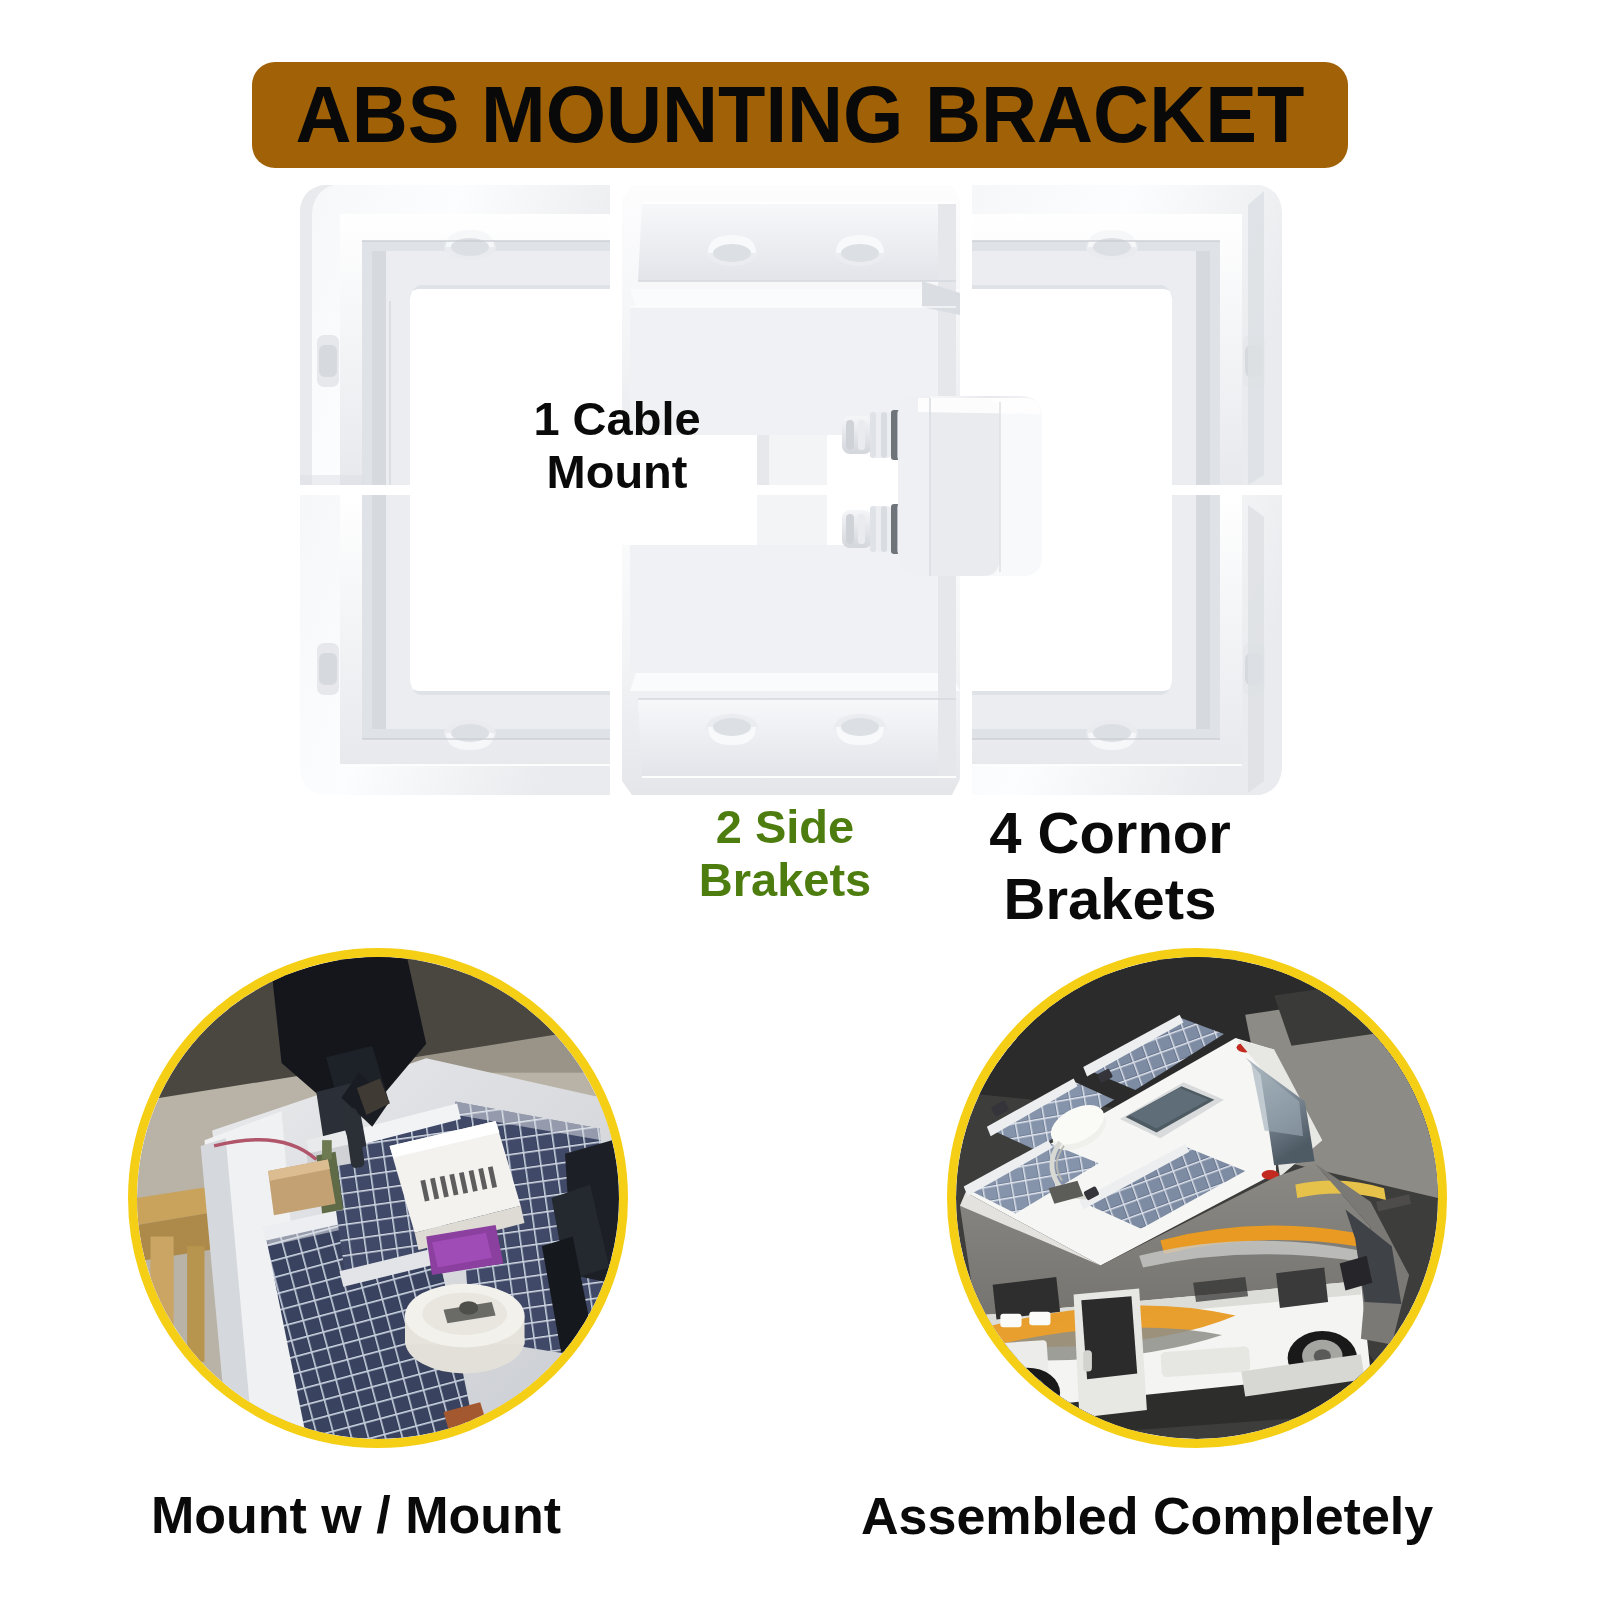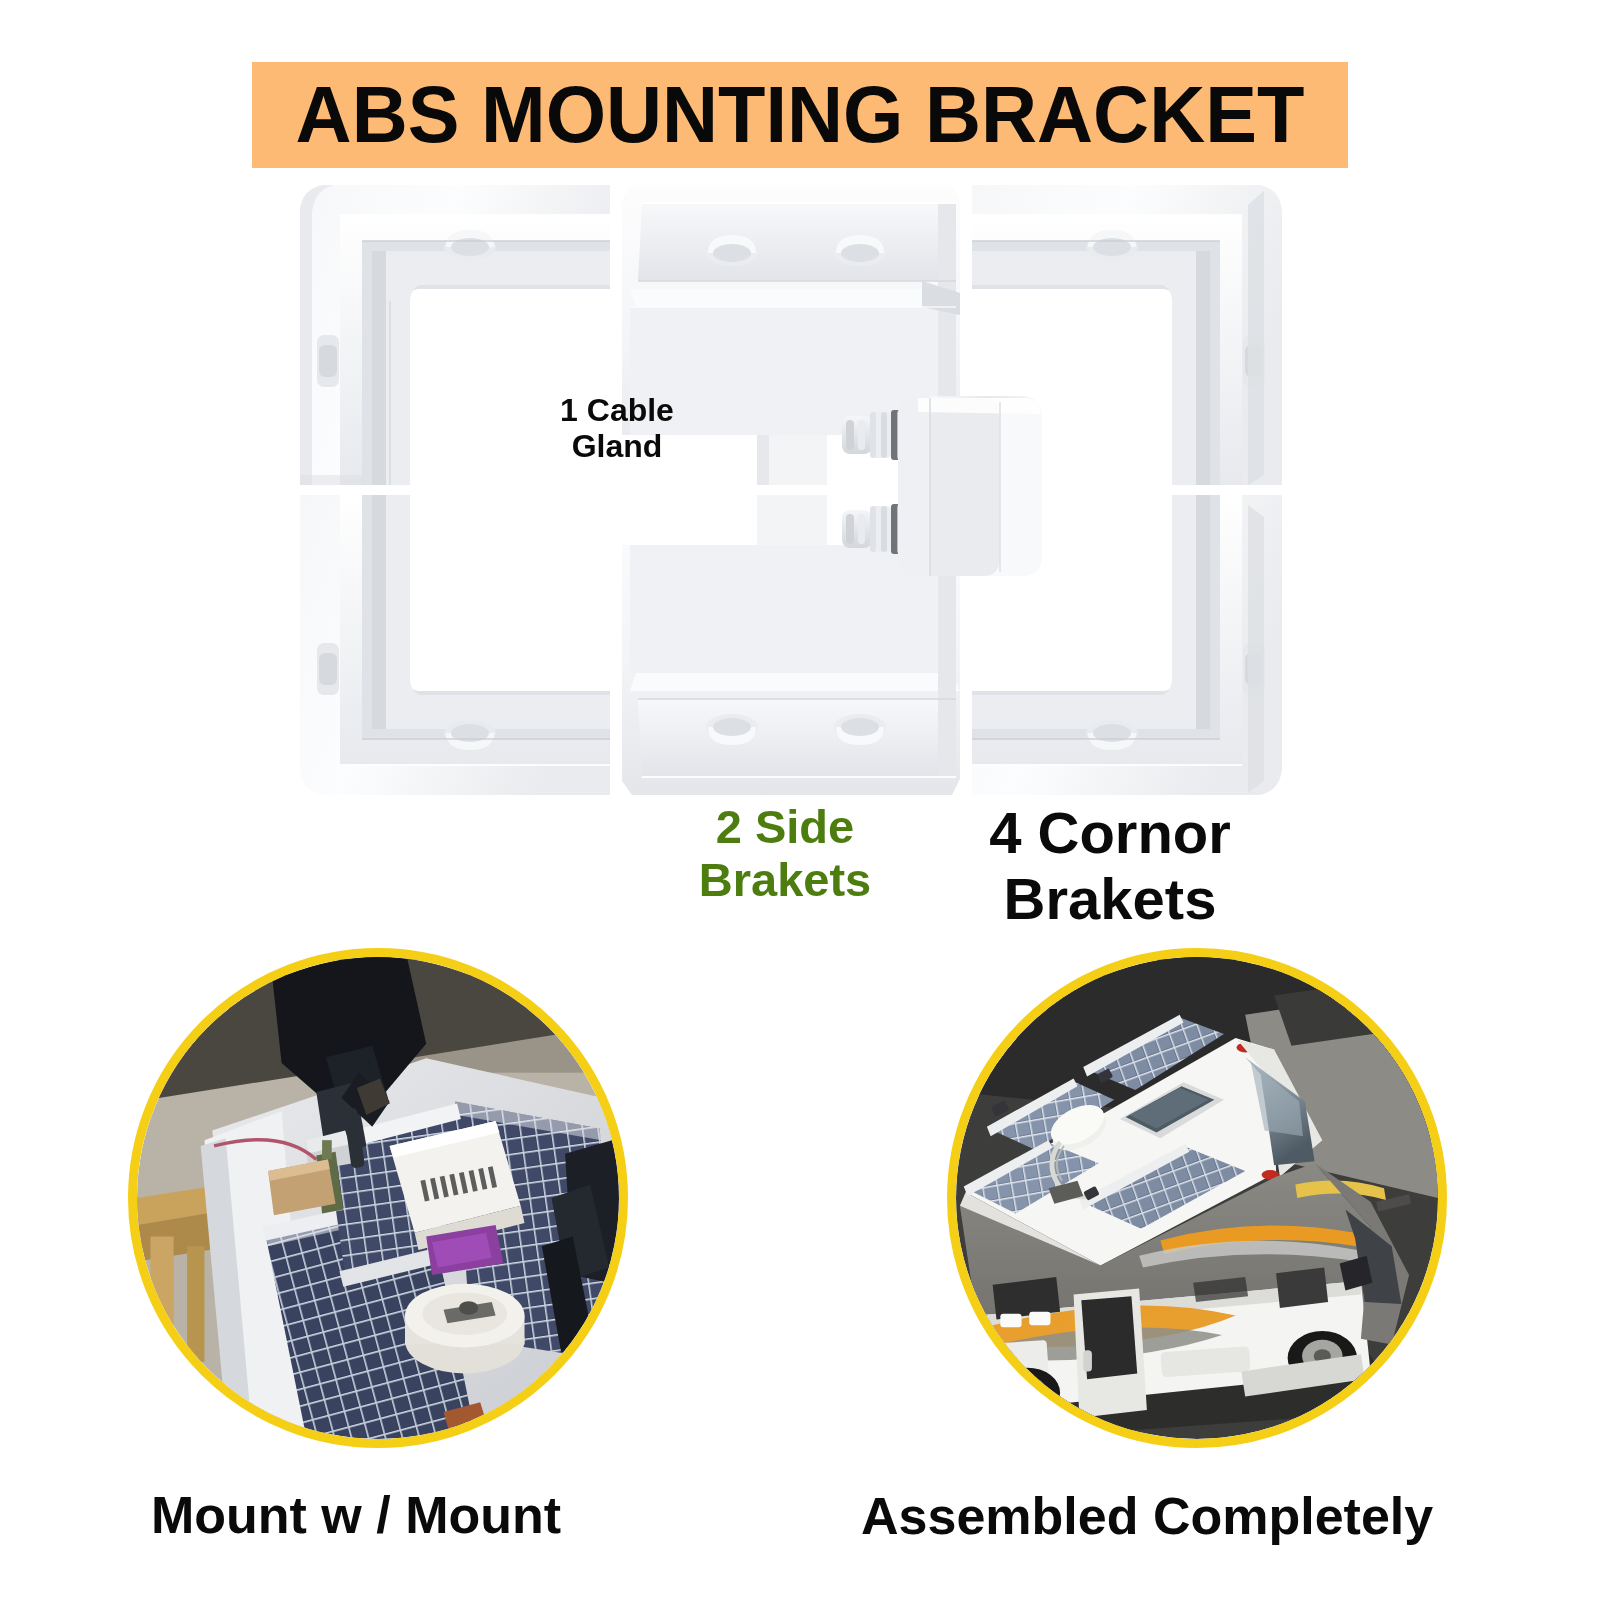--- a/index.html
+++ b/index.html
@@ -9,22 +9,22 @@
     font-family:"Liberation Sans", sans-serif;
     position:relative;
     overflow:hidden;
   }
 
   
   #title-banner{
     position:absolute;
     left:252px; top:62px;
     width:1096px; height:106px;
-    background:#fdba74;
-    display:flex; align-items:center; justify-content:center;
+    background:#a16207;
+    display:flex; align-items:center; justify-content:center;border-radius:23px;
   }
   #title-text{
     font-size:80px;
     font-weight:bold;
     color:#090909;
     letter-spacing:0px;
     line-height:1;
     white-space:nowrap;
     transform:scaleX(0.97);
   }
@@ -37,21 +37,21 @@
   }
 
   .part{ position:absolute; }
 
   
   #gland-label{
     position:absolute;
     left:486px; top:392px;
     width:262px;
     text-align:center;
-    font-size:32px;
+    font-size:47px;
     font-weight:bold;
     color:#0a0a0a;
     line-height:1.13;
     z-index:9;
   }
   #side-label{
     position:absolute;
     left:660px; top:800px;
     width:250px;
     text-align:center;
@@ -363,21 +363,21 @@
 
       <path d="M84,6 L190,6 Q206,6 207,22 L84,20 Z" fill="#ffffff" opacity="0.85"></path>
 
       <path d="M96,6 L96,184" stroke="#d9dce1" stroke-width="1.6" fill="none"></path>
       <path d="M166,10 L166,180" stroke="#dfe2e6" stroke-width="1.6" fill="none"></path>
     </svg>
   </div>
 
   <div id="gland-label" style="left:186px; top:207px; width:262px;">
     <div>1 Cable</div>
-    <div>Gland</div>
+    <div>Mount</div>
   </div>
 </div>
 
 <div id="side-label">
   <div>2 Side</div>
   <div>Brakets</div>
 </div>
 
 <div id="corner-label">
   <div>4 Cornor</div>

